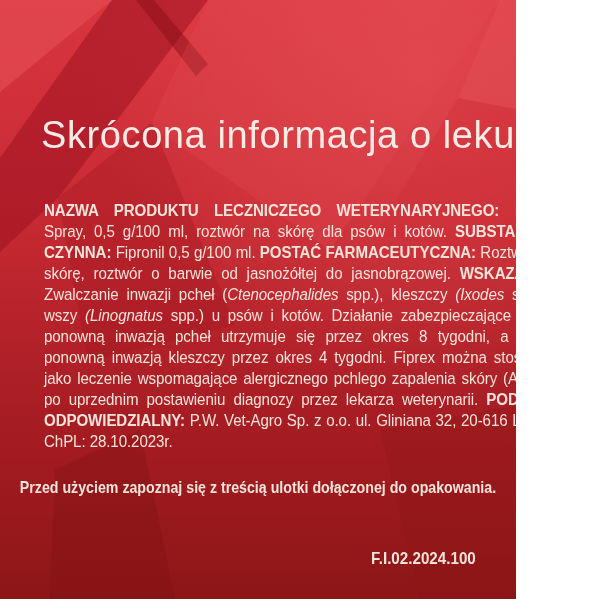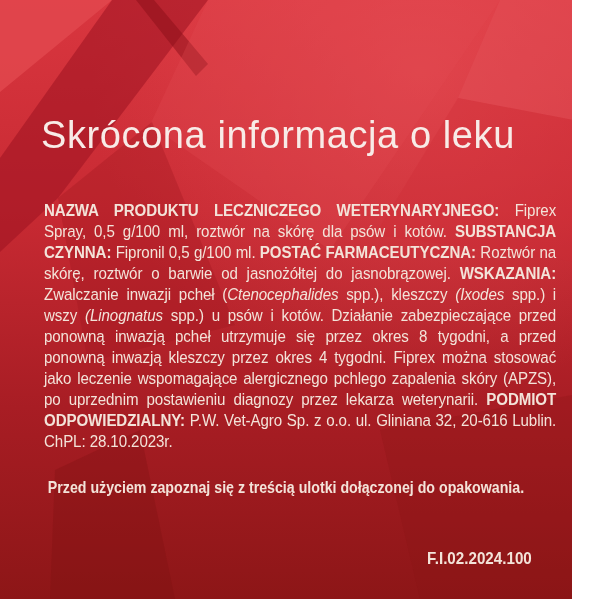--- a/index.html
+++ b/index.html
@@ -1,18 +1,18 @@
 <!DOCTYPE html>
 <html><head>
 <meta charset="utf-8">
 <style>
   html, body { margin: 0; padding: 0; }
   .page {
     position: relative;
-    width: 572px;
+    width: 516px;
     height: 599px;
     overflow: hidden;
     background: #404040;
     font-family: "Liberation Sans", sans-serif;
   }
   .bg {
     position: absolute;
     inset: 0;
     width: 600px;
     height: 599px;

